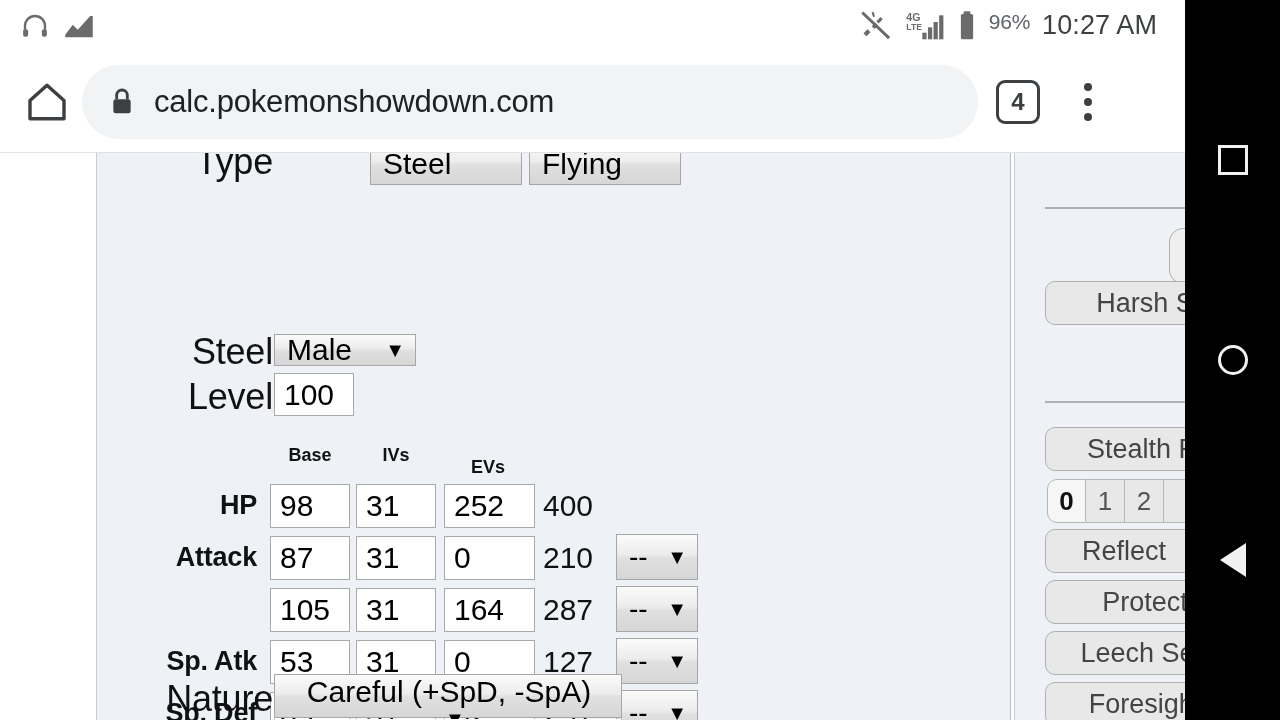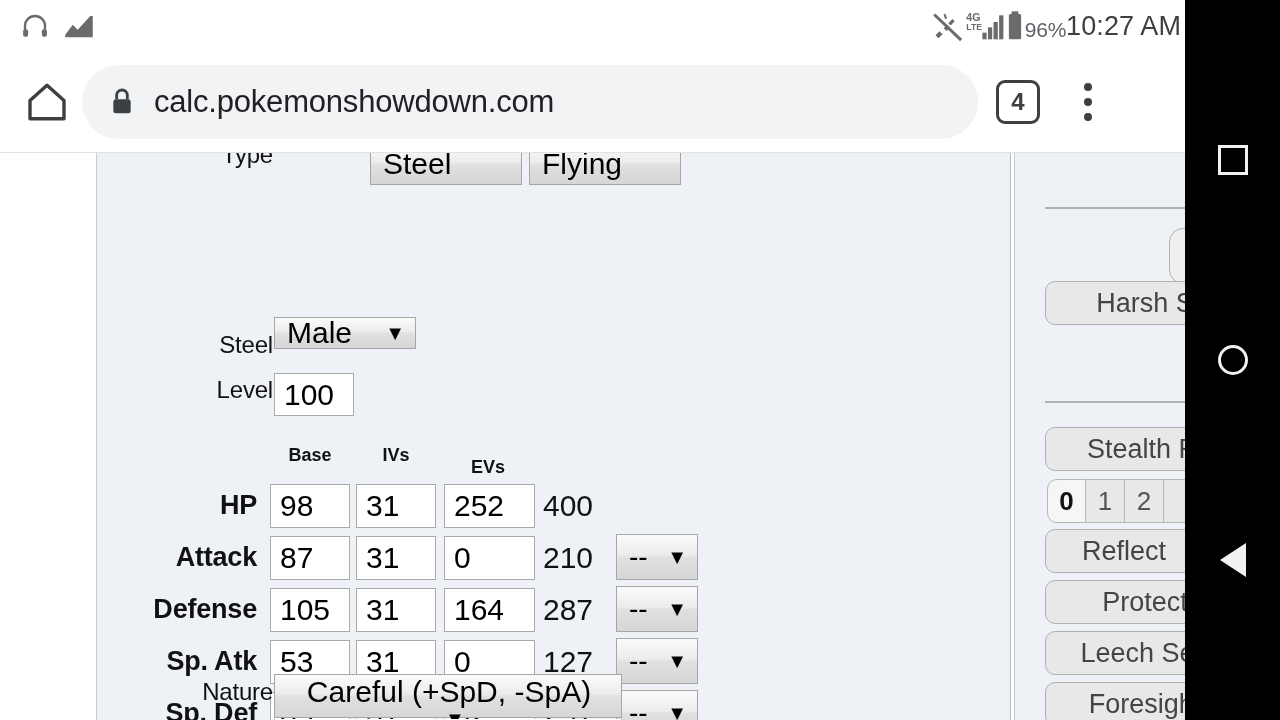--- a/index.html
+++ b/index.html
@@ -14,22 +14,22 @@
 
   
   .statusbar {
     position: absolute; left:0; top:0;
     width: 1185px; height: 52px;
     background: #ffffff;
     display: flex; align-items: center;
   }
   .sb-left { display:flex; align-items:center; gap: 14px; padding-left: 20px; }
   .sb-right {
-    margin-left: auto; display:flex; align-items:flex-end; 
-    padding-right: 4px;
+    margin-left: auto; display:flex; align-items:flex-start; gap: 12px;
+    padding-right: 28px;
   }
   .sb-icon { color:#6b6b6b; display:flex; align-items:center; }
   .sb-batt-text {
     font-size: 21px; color:#5f6368; letter-spacing:-0.2px;
   }
   .sb-clock {
     font-size: 27px; color:#3c4043; letter-spacing: 0.1px;
   }
 
   
@@ -87,21 +87,21 @@
 
   .panel-left {
     position:absolute; left:96px; top:0;
     width: 915px; height: 567px;
     background:#eef2f7;
     border-left: 1.5px solid #c9ccd1;
     border-right: 1.5px solid #b9bcc1;
   }
 
   .lbl {
-    font-size: 24px; color:#111111; text-align:right;
+    font-size: 36px; color:#111111; text-align:right;
     letter-spacing:-0.2px;
   }
   .lbl-bold { font-weight:700; font-size:27px; }
 
   
   .sel {
     background: linear-gradient(to bottom, #fbfbfb 0%, #ececec 45%, #e0e0e0 52%, #d6d6d6 100%);
     border: 1px solid #a6a6a6;
     display:flex; align-items:center; justify-content:space-between;
     padding: 0 10px 0 12px;
@@ -120,21 +120,21 @@
 
   .plainnum { font-size:30px; color:#111; }
 
   
   .type-row { position:absolute; left:0; top:-12px; width:100%; }
   .type-lbl { position:absolute; left:28px; top:0; width:148px; }
   .type-a { position:absolute; left:273px; top:2px; width:152px; height:42px; }
   .type-b { position:absolute; left:432px; top:2px; width:152px; height:42px; }
 
   .gender-lbl { position:absolute; left:28px; top:178px; width:148px; }
-  .gender-sel { position:absolute; left:177px; top:164px; width:142px; height:32px; }
+  .gender-sel { position:absolute; left:177px; top:181px; width:142px; height:32px; }
 
   .level-lbl { position:absolute; left:28px; top:223px; width:148px; }
   .level-txt { position:absolute; left:177px; top:220px; width:80px; height:43px; }
 
   
   .stats { position:absolute; left:0; top:292px; width:100%; }
   .sthead { position:absolute; top:0; font-size:18px; font-weight:700; color:#111; text-align:center; }
   .h-base { left:174px; width:78px; }
   .h-ivs  { left:262px; width:74px; }
   .h-evs  { left:351px; width:80px;margin-top:12px; }
@@ -324,21 +324,20 @@
           <div class="txt st-ivs">31</div>
           <div class="txt st-evs">0</div>
           <div class="plainnum st-total">210</div>
           <div class="sel st-sel">
             <span>--</span>
             <span class="arrow">▼</span>
           </div>
         </div>
 
         <div class="strow" style="top:139px">
-          <div class="lbl lbl-bold st-lbl">Defense</div>
           <div class="txt st-base">105</div>
           <div class="txt st-ivs">31</div>
           <div class="txt st-evs">164</div>
           <div class="plainnum st-total">287</div>
           <div class="sel st-sel">
             <span>--</span>
             <span class="arrow">▼</span>
           </div>
         </div>
 

